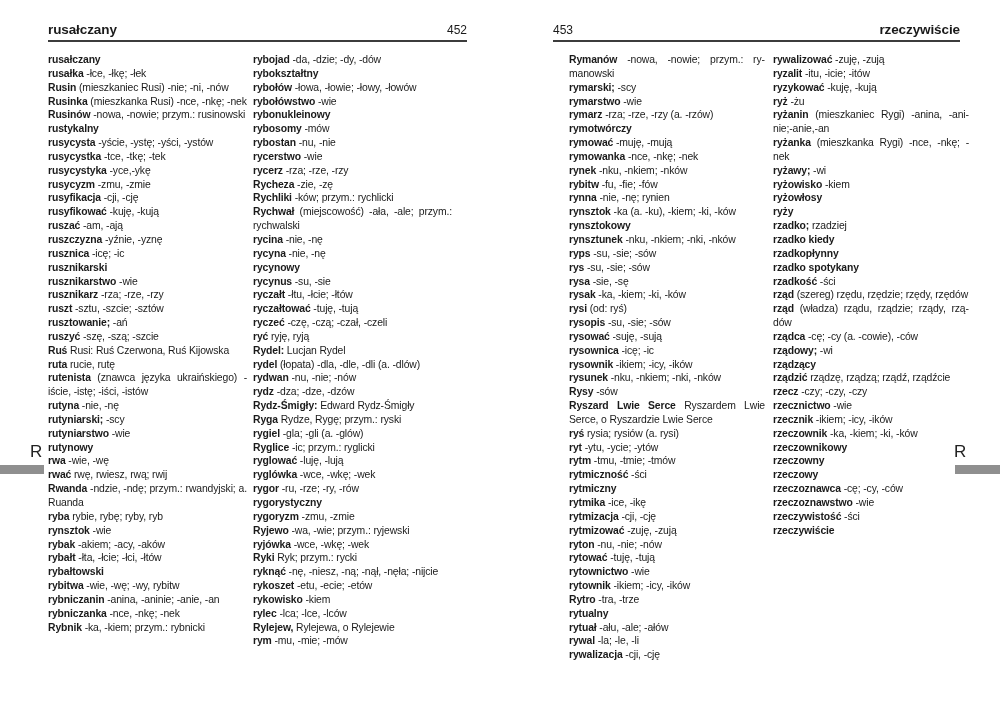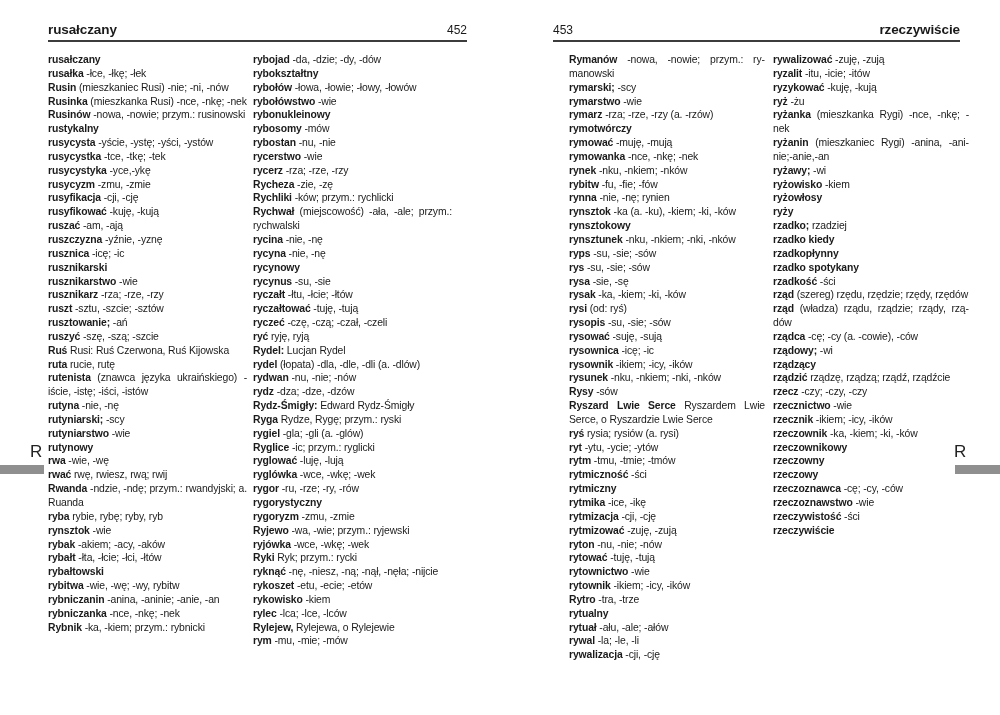--- a/index.html
+++ b/index.html
@@ -198,22 +198,22 @@
         <p class="entry"><b>rytualny</b></p>
         <p class="entry"><b>rytuał</b> -ału, -ale; -ałów</p>
         <p class="entry"><b>rywal</b> -la; -le, -li</p>
         <p class="entry"><b>rywalizacja</b> -cji, -cję</p>
       </div>
     <div class="col">
         <p class="entry"><b>rywalizować</b> -zuję, -zują</p>
         <p class="entry"><b>ryzalit</b> -itu, -icie; -itów</p>
         <p class="entry"><b>ryzykować</b> -kuję, -kują</p>
         <p class="entry"><b>ryż</b> -żu</p>
+        <p class="entry"><b>ryżanin</b> (mieszkaniec Rygi) -anina, -ani­nie;-anie,-an</p>
         <p class="entry"><b>ryżanka</b> (mieszkanka Rygi) -nce, -nkę; -nek</p>
-        <p class="entry"><b>ryżanin</b> (mieszkaniec Rygi) -anina, -ani­nie;-anie,-an</p>
         <p class="entry"><b>ryżawy;</b> -wi</p>
         <p class="entry"><b>ryżowisko</b> -kiem</p>
         <p class="entry"><b>ryżowłosy</b></p>
         <p class="entry"><b>ryży</b></p>
         <p class="entry"><b>rzadko;</b> rzadziej</p>
         <p class="entry"><b>rzadko kiedy</b></p>
         <p class="entry"><b>rzadkopłynny</b></p>
         <p class="entry"><b>rzadko spotykany</b></p>
         <p class="entry"><b>rzadkość</b> -ści</p>
         <p class="entry"><b>rząd</b> (szereg) rzędu, rzędzie; rzędy, rzędów</p>

